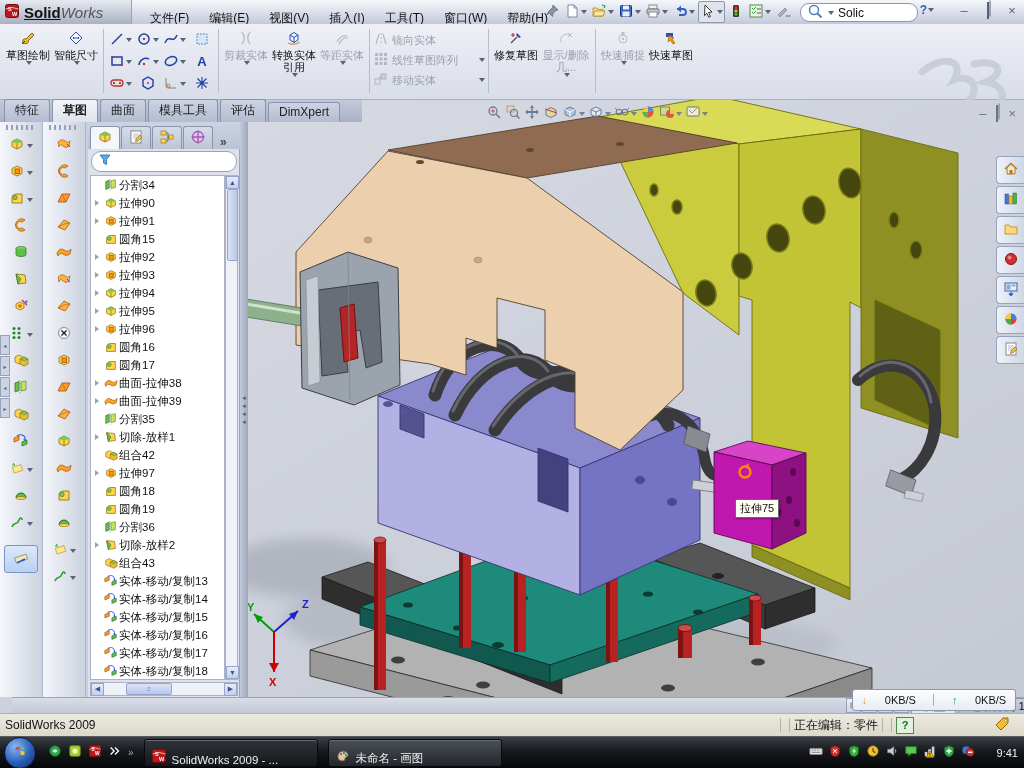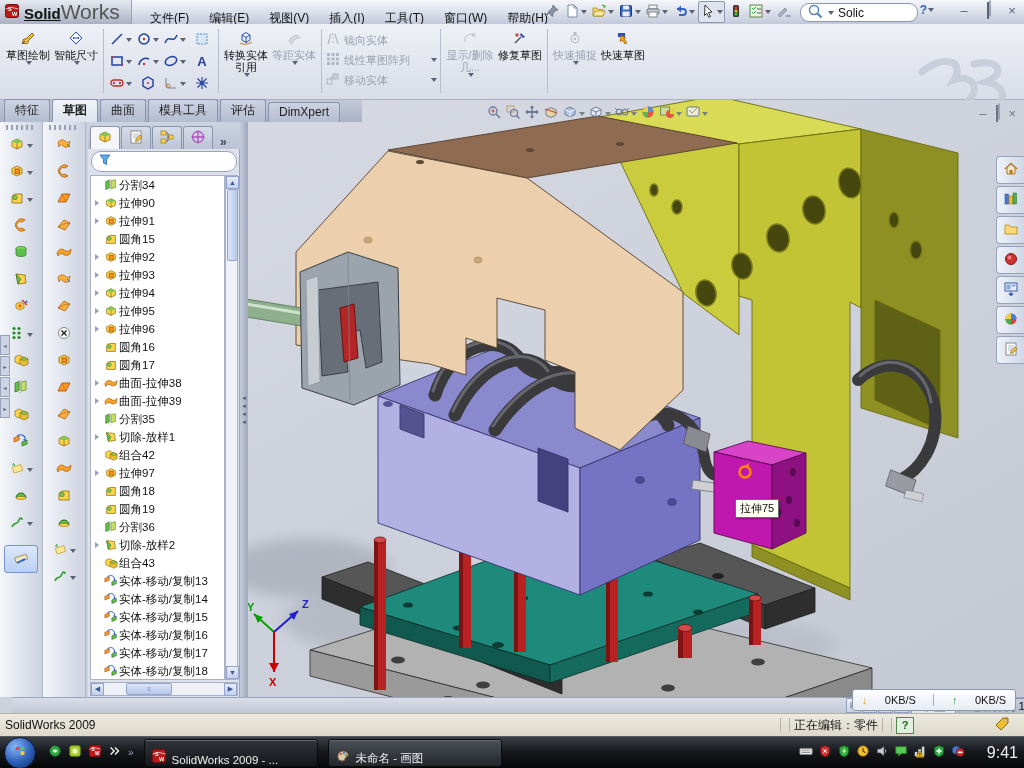--- a/index.html
+++ b/index.html
@@ -4,21 +4,21 @@
 <style>
   html,body{margin:0;padding:0;background:#444;}
   #app{position:relative;width:1024px;height:768px;overflow:hidden;
        font-family:"Liberation Sans",sans-serif;font-size:12px;color:#111;
        background:#cdd1db;user-select:none;}
   .abs{position:absolute;}
   
   #titlebar{left:0;top:0;width:1024px;height:24px;background:linear-gradient(#f5f7fb,#c2c9da);border-bottom:1px solid #8d97ad;}
   #logo{left:0;top:0;width:132px;height:24px;background:linear-gradient(#e6e9f0,#a9b1c3);display:flex;align-items:center;gap:4px;padding-left:4px;box-sizing:border-box;border-right:1px solid #98a2b6;}
   #logo .b{font-weight:bold;font-size:15px;text-decoration:underline;}
-  #logo .l{font-size:21px;color:#555;}
+  #logo .l{font-size:15px;color:#555;font-style:italic;}
   #menus{left:140px;top:0;height:36px;display:flex;align-items:center;}
   .menu{padding:3px 10px;cursor:default;}
   #tbicons{right:232px;top:2px;height:20px;display:flex;align-items:center;gap:2px;}
   .tbi{display:flex;align-items:center;height:20px;padding:0 1px;}
   .tbi.boxed{border:1px solid #8d97ad;background:#dfe3ee;border-radius:2px;}
   .dd{width:0;height:0;border-left:3px solid transparent;border-right:3px solid transparent;border-top:4px solid #5a6376;margin-left:1px;}
   #searchbox{right:106px;top:3px;width:104px;height:17px;background:#fff;border:1px solid #8d97ad;border-radius:9px;display:flex;align-items:center;gap:4px;padding:0 6px;}
   #winbtns{right:4px;top:4px;display:flex;gap:8px;color:#5a6376;font-size:13px;align-items:center;}
   #helpbtn{right:90px;top:3px;display:flex;align-items:center;color:#3060c0;font-weight:bold;}
   .wbtn{width:16px;height:15px;text-align:center;line-height:14px;cursor:default;}
@@ -90,21 +90,21 @@
   #netwidget{left:852px;top:689px;width:162px;height:20px;background:linear-gradient(#fcfdff,#e7ecf3);border:1px solid #8a9aaa;border-radius:3px;display:flex;align-items:center;justify-content:space-around;font-size:11px;z-index:20;}
   #netwidget .dn{color:#e0a020;font-weight:bold;}
   #netwidget .up{color:#20a040;font-weight:bold;}
   
   #taskbar{left:0;top:736px;width:1024px;height:32px;background:linear-gradient(#3b4046,#17191d 45%,#050607);border-top:1px solid #555a61;display:flex;align-items:center;box-sizing:border-box;}
   #startorb{width:30px;height:30px;margin-left:4px;border-radius:50%;background:radial-gradient(circle at 35% 30%,#8ab8f4,#2a5cb8 55%,#10305f);border:1px solid #0a1830;display:flex;align-items:center;justify-content:center;}
   #ql{display:flex;gap:6px;margin-left:12px;align-items:center;}
   .task{width:160px;height:26px;margin-left:10px;border-radius:3px;border:1px solid #0a0a0c;background:linear-gradient(#4b5058,#23262b);display:flex;align-items:flex-end;gap:5px;padding:0 6px;color:#f0f0f0;font-size:11.5px;white-space:nowrap;overflow:hidden;box-shadow:inset 0 1px 0 #666b73;}
   .task.active{background:linear-gradient(#30343a,#14161a);}
   #tray{margin-left:auto;display:flex;align-items:center;gap:5px;padding-right:8px;color:#eee;}
-  #clock{font-size:16px;color:#f0f0f0;margin-left:14px;}
+  #clock{font-size:11px;color:#f0f0f0;margin-left:14px;}
 </style>
 </head>
 <body>
 
 <div id="app">
 
   <div id="titlebar" class="abs">
     <div id="logo" class="abs">
       <span><svg width="16" height="16" viewBox="0 0 16 16">
             <rect x="1.5" y="1.5" width="13" height="13" rx="2" fill="#c01818" stroke="#701010"></rect>
@@ -306,20 +306,27 @@
             </svg></span>
           <span class="dd"></span>
         </span>
         <span class="ent">
           <span><svg width="16" height="16" viewBox="0 0 16 16">
               <path d="M8 2v12M2 8h12M3.5 3.5l9 9M12.5 3.5l-9 9" stroke="#2040a0" stroke-width="1.1"></path>
             </svg></span>
         </span>
       </div>
     <div class="rsep"></div>
+    <div class="bigbtn dis">
+        <span><svg width="16" height="16" viewBox="0 0 16 16">
+            <path d="M4 2 C7 6 7 10 4 14 M12 2 C9 6 9 10 12 14" stroke="#8890a0" fill="none" stroke-width="1.4"></path>
+          </svg></span>
+        <span class="lab">剪裁实体</span>
+        <span class="dd"></span>
+      </div>
     <div class="bigbtn">
         <span><svg width="16" height="16" viewBox="0 0 16 16">
             <path d="M4 5 l4-2.5 4 2.5 v5 l-4 2.5 -4-2.5z" fill="#e8f0ff" stroke="#3050b0"></path>
             <path d="M4 5 l4 2.5 4-2.5 M8 7.5 V13" stroke="#3050b0" fill="none"></path>
             <path d="M2 13 q6 3 12-1" stroke="#d08020" fill="none"></path>
           </svg></span>
         <span class="lab">转换实体引用</span>
         <span class="dd"></span>
       </div>
     <div class="bigbtn dis">
@@ -359,35 +366,35 @@
           <span><svg width="16" height="16" viewBox="0 0 16 16">
               <rect x="2" y="8" width="5" height="5" fill="none" stroke="#8890a0"></rect>
               <rect x="8" y="3" width="5" height="5" fill="#b8c0cc" stroke="#8890a0"></rect>
               <path d="M5 7 L9 6" stroke="#8890a0"></path>
             </svg></span>
           <span>移动实体</span>
           <span class="dd" style="margin-left:auto"></span>
         </div>
     </div>
     <div class="rsep"></div>
-    <div class="bigbtn dis" style="width:52px">
-        <span><svg width="16" height="16" viewBox="0 0 16 16">
-            <path d="M3 12 A6 6 0 0 1 13 6" stroke="#8890a0" fill="none"></path>
-            <path d="M10 3 l4 4 M14 3 l-4 4" stroke="#8890a0"></path>
-          </svg></span>
-        <span class="lab">显示/删除几...</span>
-        <span class="dd"></span>
-      </div>
     <div class="bigbtn">
         <span><svg width="16" height="16" viewBox="0 0 16 16">
             <path d="M3 13 L9 7" stroke="#555" stroke-width="1.4"></path>
             <path d="M9 3 l4 4 -2 1 -3-3z" fill="#3050b0"></path>
             <path d="M3 5 h4 M5 3 v4" stroke="#c03030" stroke-width="1.2"></path>
           </svg></span>
         <span class="lab">修复草图</span>
+      </div>
+    <div class="bigbtn dis" style="width:52px">
+        <span><svg width="16" height="16" viewBox="0 0 16 16">
+            <path d="M3 12 A6 6 0 0 1 13 6" stroke="#8890a0" fill="none"></path>
+            <path d="M10 3 l4 4 M14 3 l-4 4" stroke="#8890a0"></path>
+          </svg></span>
+        <span class="lab">显示/删除几...</span>
+        <span class="dd"></span>
       </div>
     <div class="rsep"></div>
     <div class="bigbtn dis">
         <span><svg width="16" height="16" viewBox="0 0 16 16">
             <circle cx="8" cy="9" r="4" fill="none" stroke="#8890a0"></circle>
             <circle cx="8" cy="9" r="1.2" fill="#8890a0"></circle>
             <rect x="6.5" y="2" width="3" height="3" fill="#8890a0"></rect>
           </svg></span>
         <span class="lab">快速捕捉</span>
         <span class="dd"></span>

